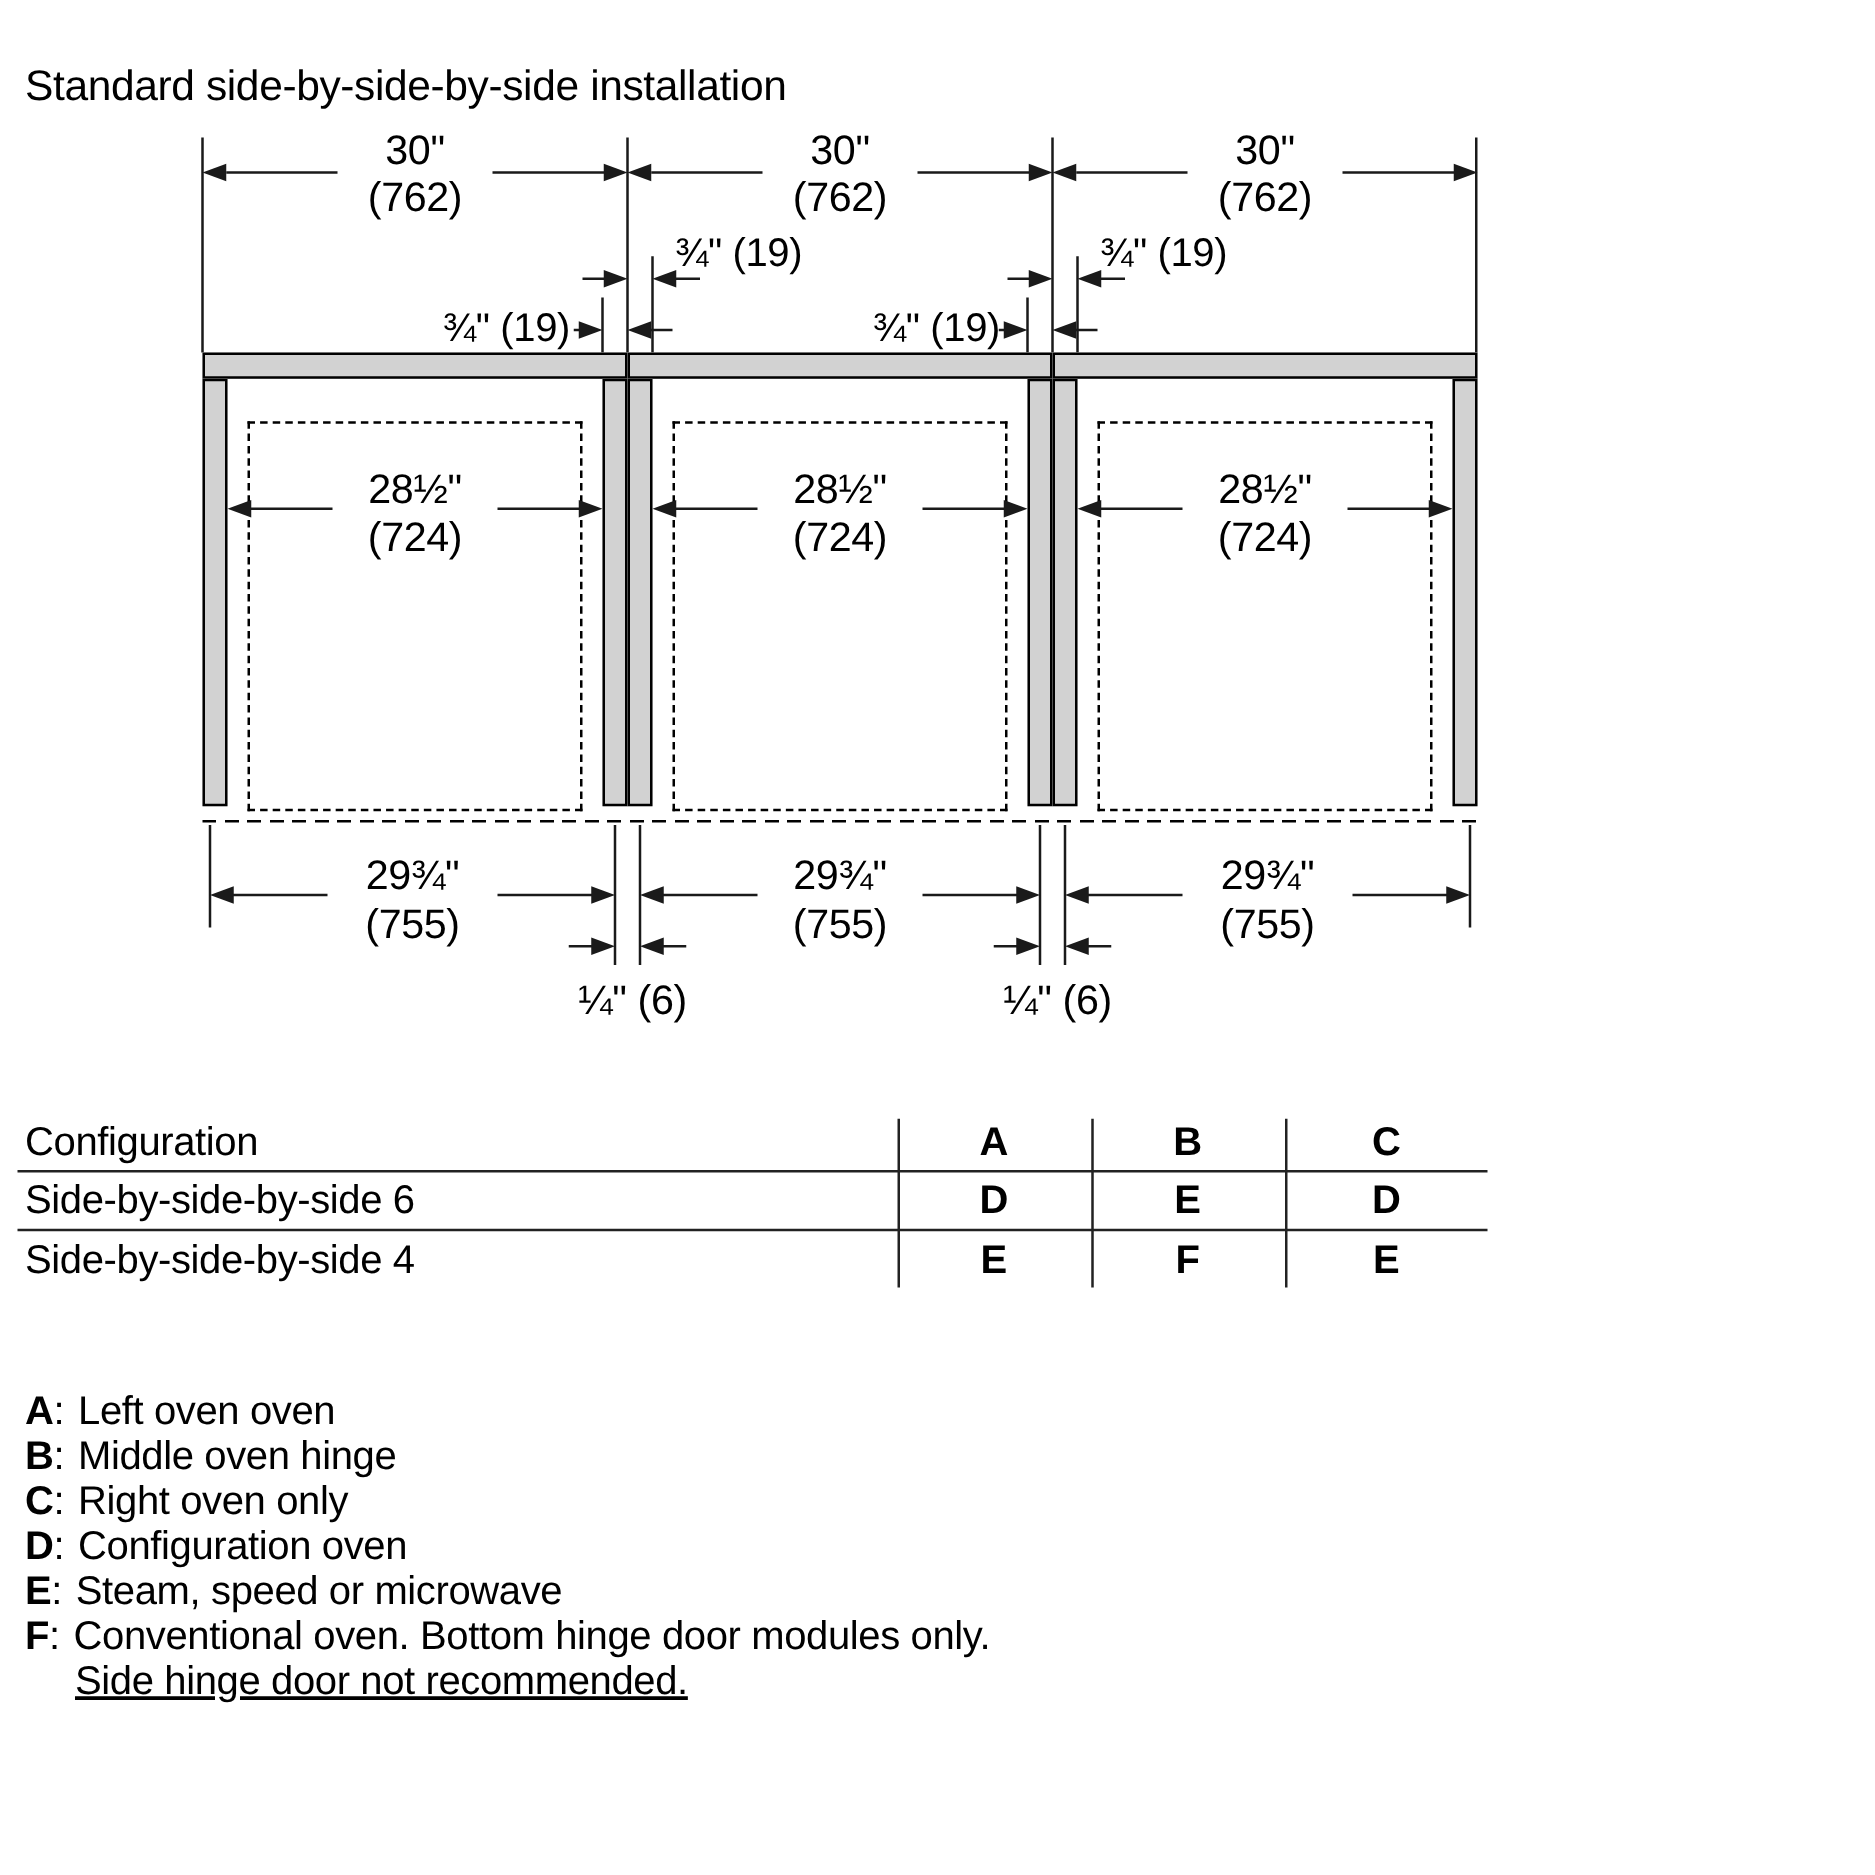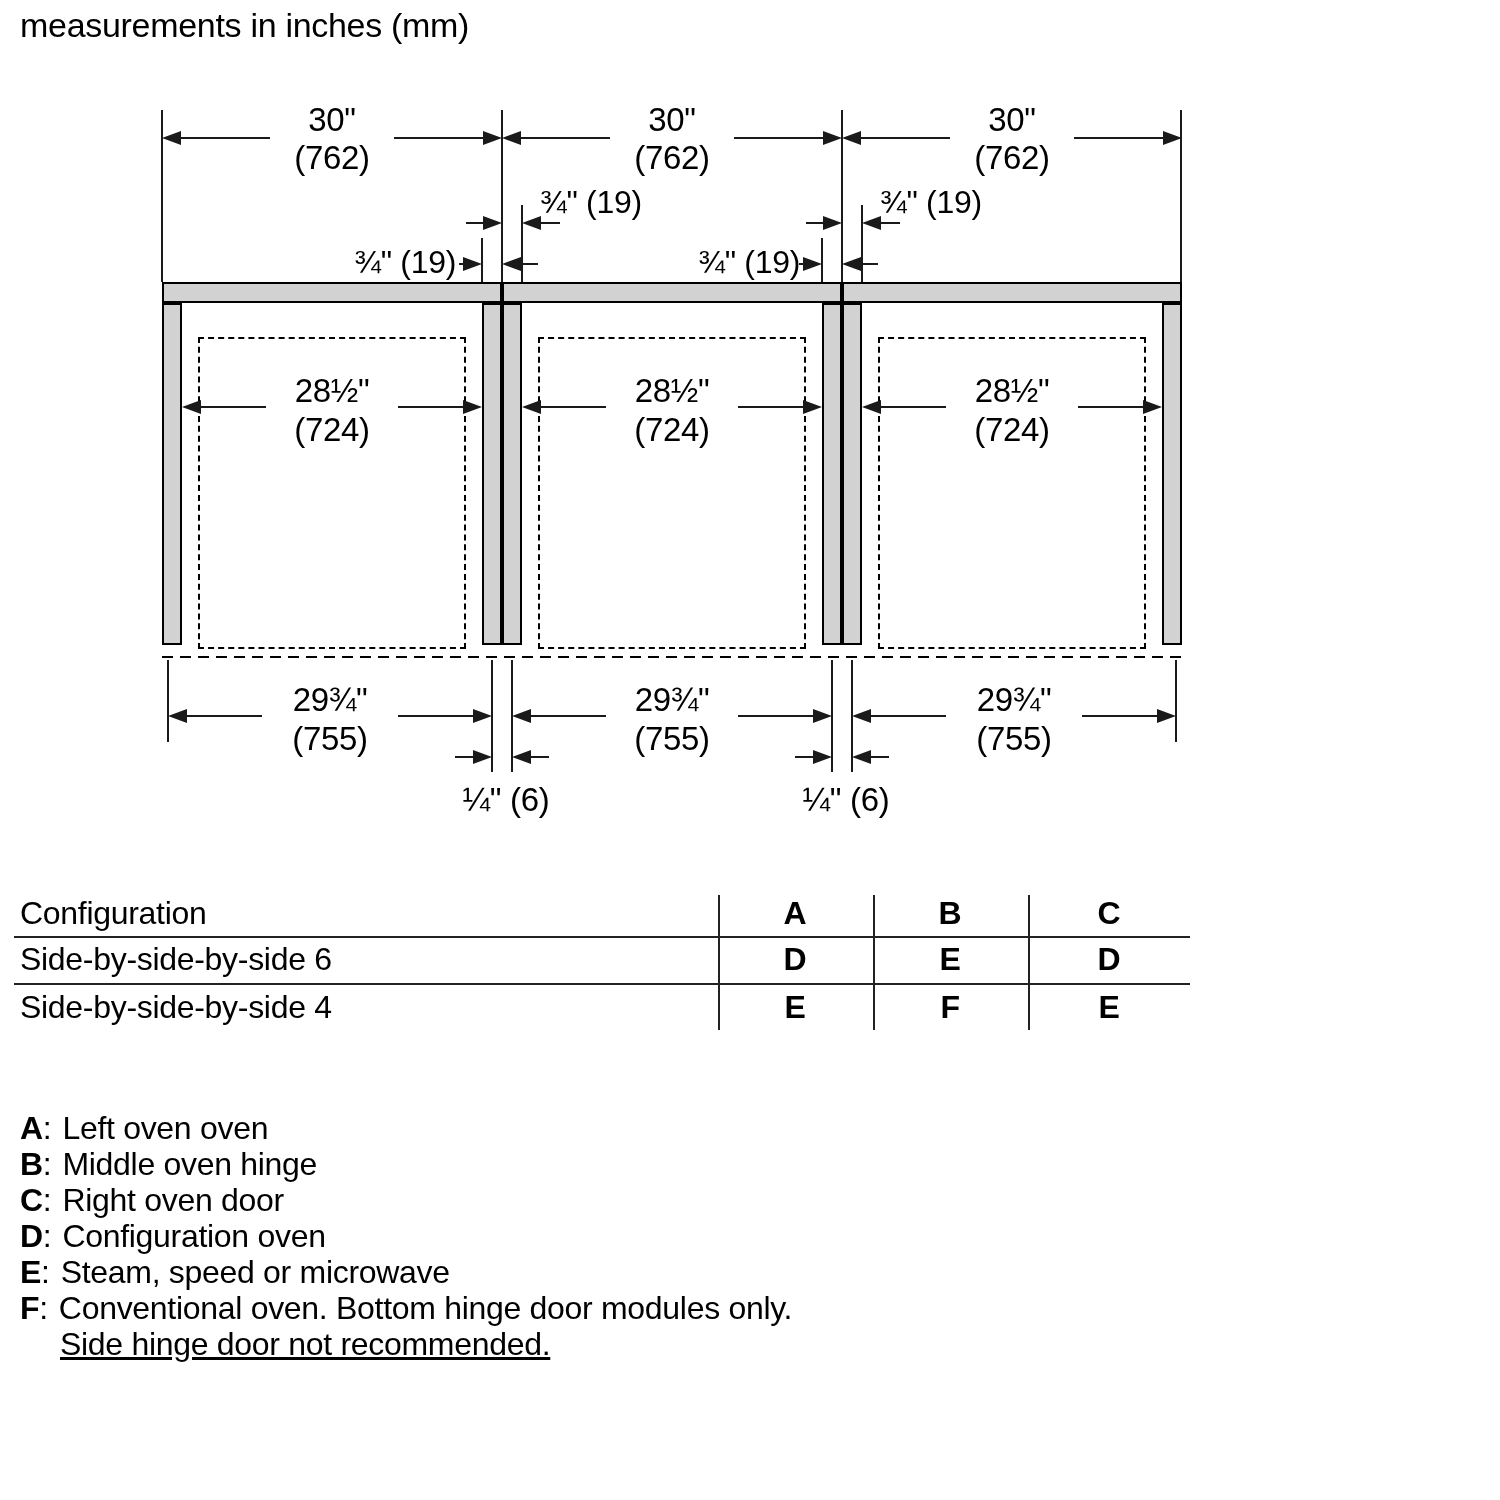--- a/index.html
+++ b/index.html
@@ -30,21 +30,21 @@
   .lrow{position:absolute;left:20px;font-size:32px;line-height:1.0;white-space:nowrap;}
   .lkey{font-weight:bold;}
   .lsep{margin-right:11px;}
   .lindent{padding-left:40px;text-decoration:underline;}
 </style>
 </head>
 <body>
 
 <div id="canvas">
 
-  <div class="title" style="left:20px;top:8px;">measurements in inches (mm)</div>
+  <div class="title" style="left:20px;top:52px;">Standard side-by-side-by-side installation</div>
 
   <div>
 
     <div class="vl" style="left:161px;top:110px;height:172px;"></div>
     <div class="vl" style="left:501px;top:110px;height:172px;"></div>
     <div class="vl" style="left:841px;top:110px;height:172px;"></div>
     <div class="vl" style="left:1180px;top:110px;height:172px;"></div>
     <div class="vl" style="left:521px;top:205px;height:77px;"></div>
     <div class="vl" style="left:861px;top:205px;height:77px;"></div>
     <div class="vl" style="left:481px;top:238px;height:44px;"></div>
@@ -222,21 +222,21 @@
   </div>
 
   <div>
     <div class="lrow" style="top:1112px;">
       <span class="lkey">A</span><span class="lsep">:</span><span>Left oven oven</span>
     </div>
     <div class="lrow" style="top:1148px;">
       <span class="lkey">B</span><span class="lsep">:</span><span>Middle oven hinge</span>
     </div>
     <div class="lrow" style="top:1184px;">
-      <span class="lkey">C</span><span class="lsep">:</span><span>Right oven door</span>
+      <span class="lkey">C</span><span class="lsep">:</span><span>Right oven only</span>
     </div>
     <div class="lrow" style="top:1220px;">
       <span class="lkey">D</span><span class="lsep">:</span><span>Configuration oven</span>
     </div>
     <div class="lrow" style="top:1256px;">
       <span class="lkey">E</span><span class="lsep">:</span><span>Steam, speed or microwave</span>
     </div>
     <div class="lrow" style="top:1292px;">
       <span class="lkey">F</span><span class="lsep">:</span><span>Conventional oven. Bottom hinge door modules only.</span>
     </div>

